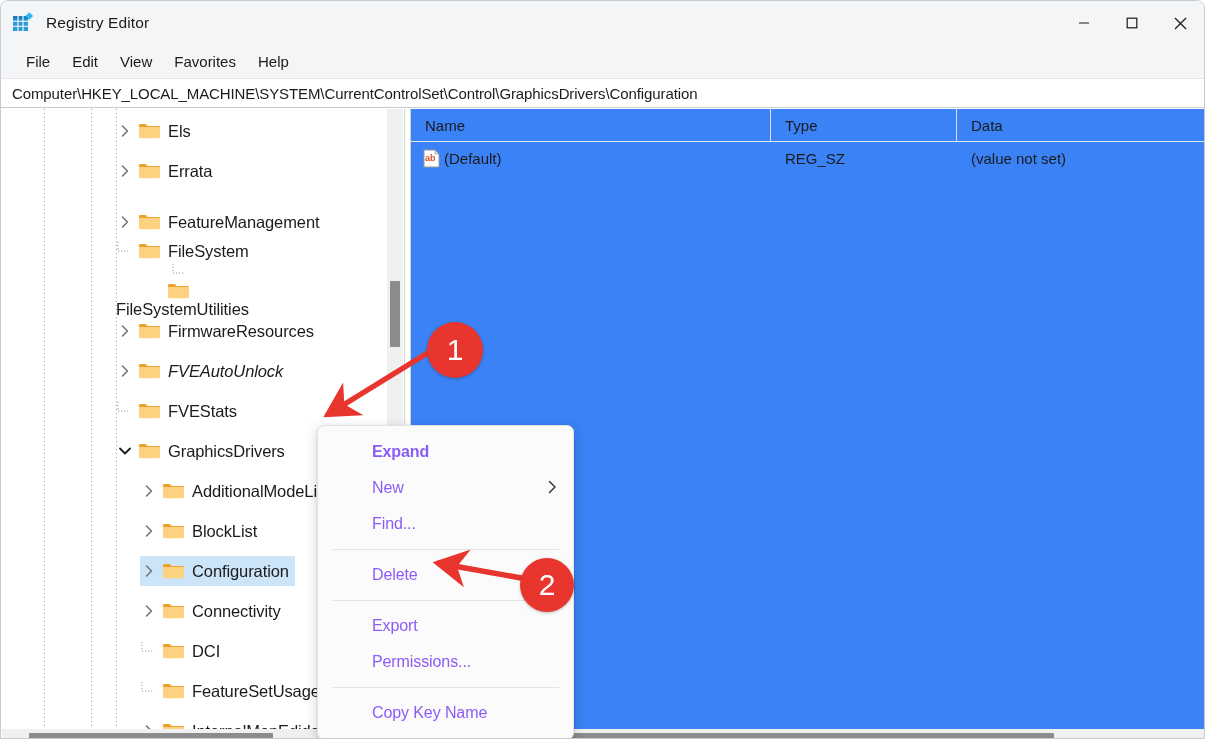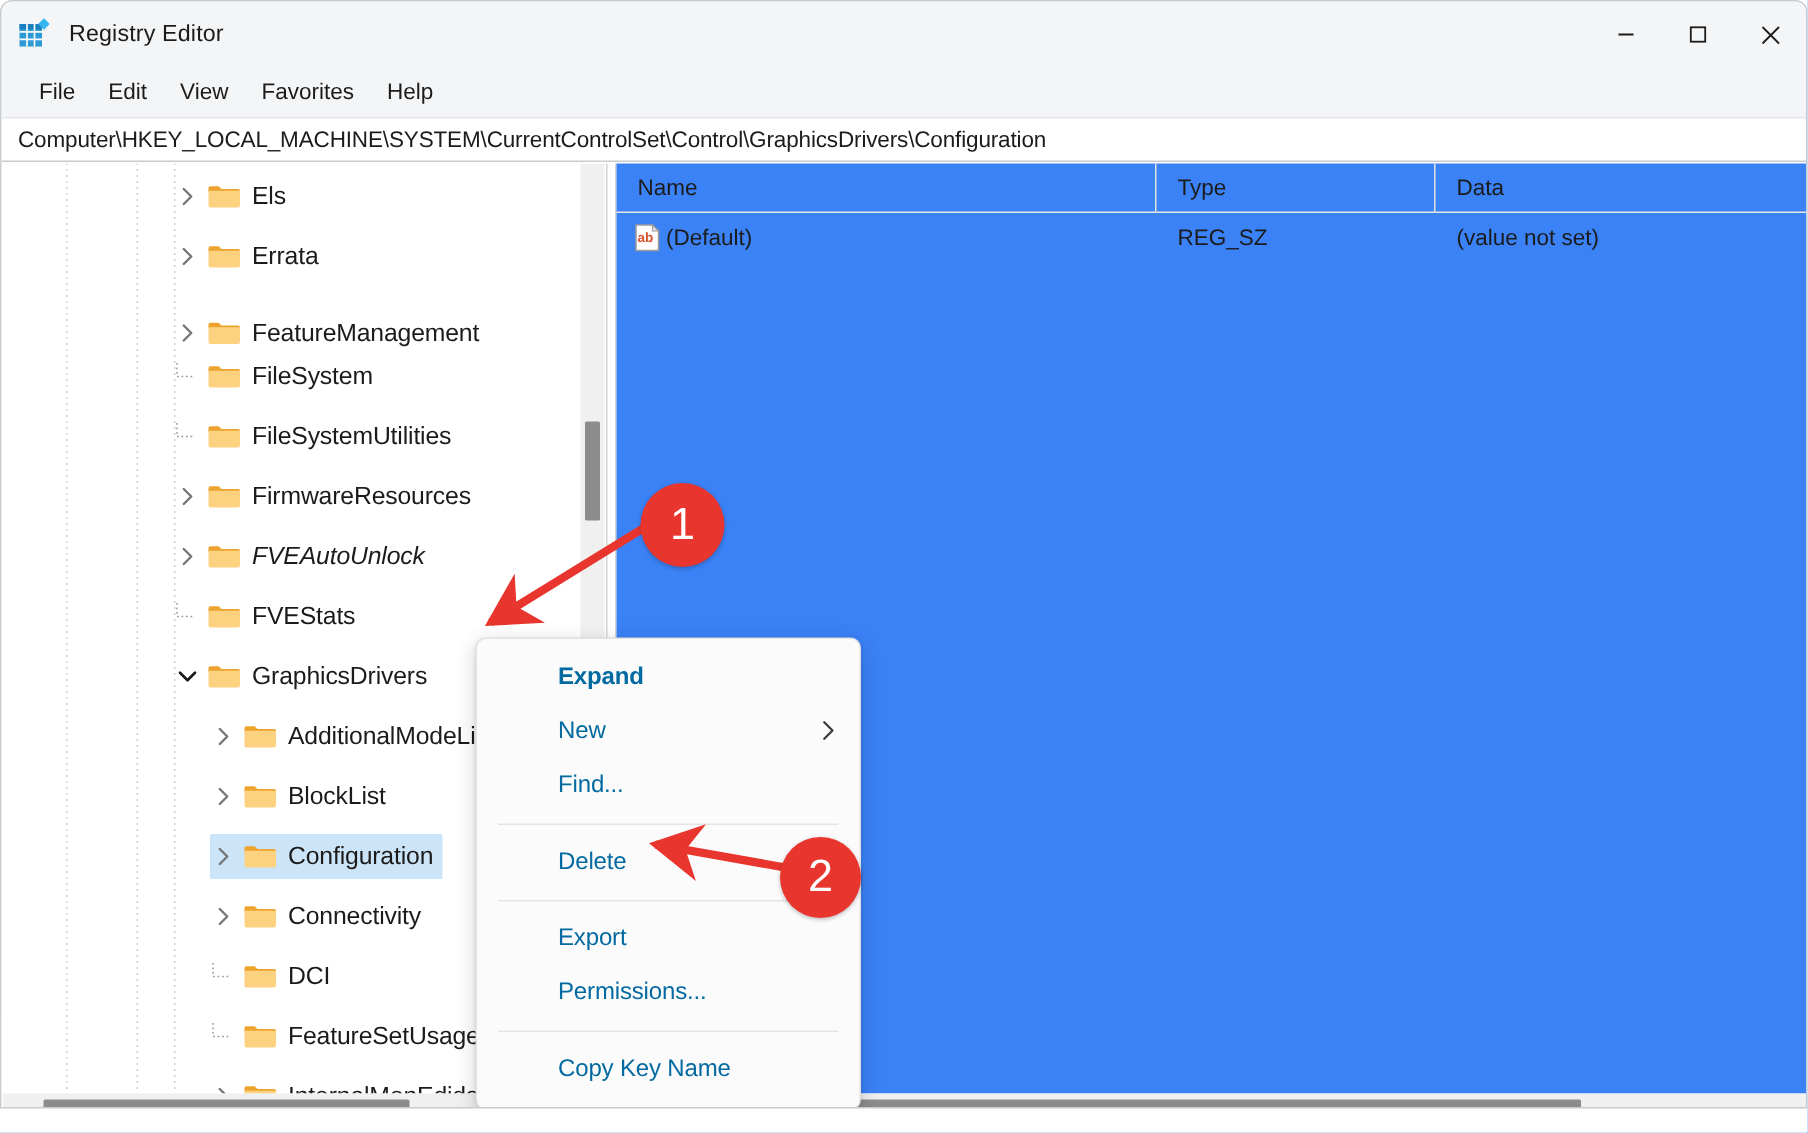--- a/index.html
+++ b/index.html
@@ -288,21 +288,21 @@
     z-index: 40;
     overflow: hidden;
   }
   .ctxitem {
     height: 36px;
     display: flex;
     align-items: center;
     padding-left: 54px;
     padding-right: 14px;
     font-size: 16px;
-    color: #0369a1;
+    color: #8b5cf6;
     letter-spacing: -0.1px;
     position: relative;
   }
   .ctxitem.bold { font-weight: bold; }
   .ctxsep {
     height: 1px;
     background: #e4e4e4;
     margin: 7px 14px 7px 14px;
   }
   .submark {
@@ -447,21 +447,21 @@
                   </svg>
                 </span>
                 <span class="folder"><svg width="22" height="18" viewBox="0 0 22 18">
                     <path d="M1 3.4 a1.3 1.3 0 0 1 1.3-1.3 h5.5 l1.8 1.9 h11.1 a1.3 1.3 0 0 1 1.3 1.3 v0.9 h-21 z" fill="#eda32d"></path>
                     <path d="M1 5.1 h21 v9.9 a1.3 1.3 0 0 1 -1.3 1.3 h-18.4 a1.3 1.3 0 0 1 -1.3 -1.3 z" fill="#fcd281"></path>
                   </svg></span>
                 <span class="tlabel">FileSystem</span>
               </div>
             </div>
             <div class="trow" style="top: 162px;">
-              <div class="sel-wrap" style="margin-left: 115px;">
+              <div class="sel-wrap" style="margin-left: 115px; flex-direction: column;">
                 <span class="chev">
                   <svg width="18" height="18" viewBox="0 0 18 18">
                     <line x1="2" y1="9" x2="14" y2="9" stroke="#9b9b9b" stroke-width="1" stroke-dasharray="1.2 1.8"></line>
                     <line x1="2" y1="0" x2="2" y2="9" stroke="#9b9b9b" stroke-width="1" stroke-dasharray="1.2 1.8"></line>
                   </svg>
                 </span>
                 <span class="folder"><svg width="22" height="18" viewBox="0 0 22 18">
                     <path d="M1 3.4 a1.3 1.3 0 0 1 1.3-1.3 h5.5 l1.8 1.9 h11.1 a1.3 1.3 0 0 1 1.3 1.3 v0.9 h-21 z" fill="#eda32d"></path>
                     <path d="M1 5.1 h21 v9.9 a1.3 1.3 0 0 1 -1.3 1.3 h-18.4 a1.3 1.3 0 0 1 -1.3 -1.3 z" fill="#fcd281"></path>
                   </svg></span>

